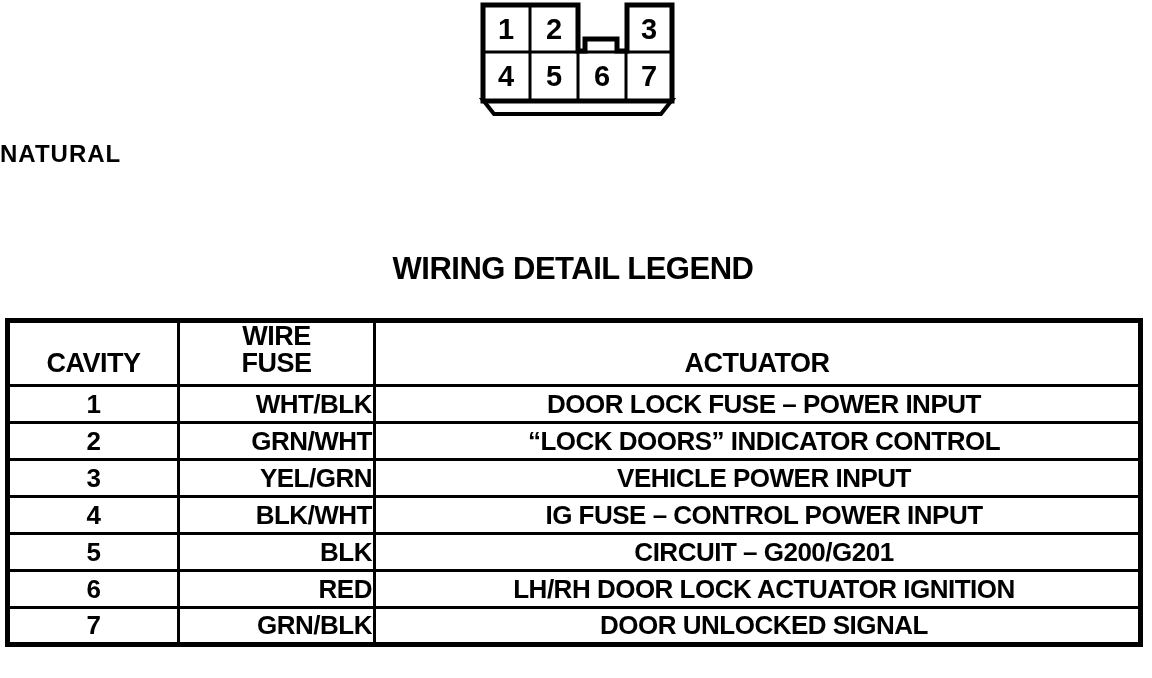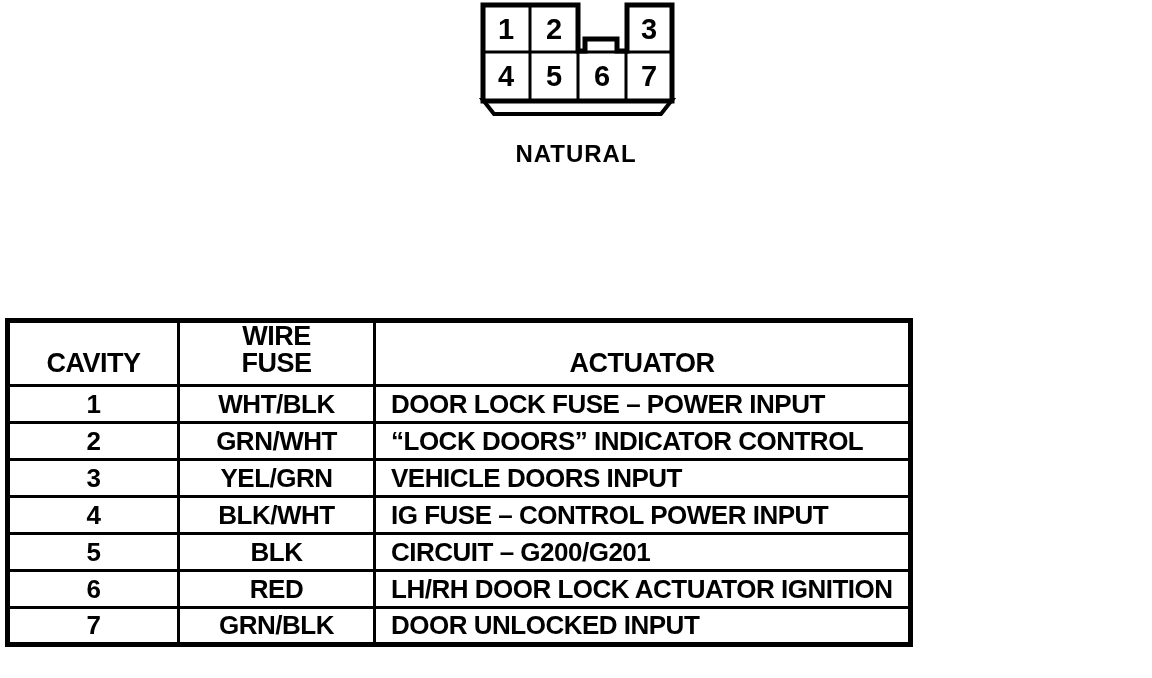--- a/index.html
+++ b/index.html
@@ -27,39 +27,39 @@
     font-family: "Liberation Sans", sans-serif;
     font-weight: bold;
     font-size: 29px;
     fill: #000;
   }
 
   .connector-label {
     position: absolute;
     left: 0; top: 140px;
     width: 1152px;
-    text-align: center;
+    text-align: left;
     font-size: 24px;
     letter-spacing: 1px;
   }
 
   .legend-title {
     position: absolute;
     left: 0; top: 251px;
     width: 1146px;
     text-align: center;
     font-size: 31px;
     letter-spacing: -0.5px;
   }
 
   
   table.legend {
     position: absolute;
     left: 5px; top: 318px;
-    width: 908px;
+    width: 1138px;
     border-collapse: collapse;
     table-layout: fixed;
     border: 5px solid #000;
   }
   table.legend th, table.legend td {
     border: 3px solid #000;
     font-size: 26px;
     letter-spacing: -0.5px;
     overflow: hidden;
     white-space: nowrap;
@@ -67,22 +67,22 @@
   table.legend th {
     vertical-align: bottom;
     text-align: center;
     padding: 0 0 7px 0;
     line-height: 27px;
     font-size: 27px;
   }
   tr.header-row { height: 64px; }
   tr.data-row   { height: 37px; }
   td.cavity-cell  { text-align: center; vertical-align: middle; }
-  td.wire-cell    { text-align: center; vertical-align: middle; }
-  td.circuit-cell { text-align: left; vertical-align: middle; padding-left: 15px; }
+  td.wire-cell    { text-align: right; vertical-align: middle; }
+  td.circuit-cell { text-align: center; vertical-align: middle; padding-left: 15px; }
   col.c-cavity { width: 171px; }
   col.c-wire   { width: 196px; }
   col.c-circuit{ width: auto;  }
   .hdr-line { display: block; }
 </style>
 </head>
 <body>
 
 <div class="page">
 
@@ -101,20 +101,21 @@
     <text x="554" y="39" text-anchor="middle">2</text>
     <text x="649" y="39" text-anchor="middle">3</text>
     <text x="506" y="86" text-anchor="middle">4</text>
     <text x="554" y="86" text-anchor="middle">5</text>
     <text x="602" y="86" text-anchor="middle">6</text>
     <text x="649" y="86" text-anchor="middle">7</text>
   </svg>
 
   <div class="connector-label">NATURAL</div>
 
+  <div class="legend-title">WIRING DETAIL LEGEND</div>
 
   <table class="legend">
     <colgroup>
       <col class="c-cavity">
         <col class="c-wire">
         <col class="c-circuit">
     </colgroup>
     <thead>
       <tr class="header-row">
         <th>CAVITY</th>
@@ -132,38 +133,38 @@
         <td class="circuit-cell">DOOR LOCK FUSE – POWER INPUT</td>
       </tr>
       <tr class="data-row">
         <td class="cavity-cell">2</td>
         <td class="wire-cell">GRN/WHT</td>
         <td class="circuit-cell">“LOCK DOORS” INDICATOR CONTROL</td>
       </tr>
       <tr class="data-row">
         <td class="cavity-cell">3</td>
         <td class="wire-cell">YEL/GRN</td>
-        <td class="circuit-cell">VEHICLE DOORS INPUT</td>
+        <td class="circuit-cell">VEHICLE POWER INPUT</td>
       </tr>
       <tr class="data-row">
         <td class="cavity-cell">4</td>
         <td class="wire-cell">BLK/WHT</td>
         <td class="circuit-cell">IG FUSE – CONTROL POWER INPUT</td>
       </tr>
       <tr class="data-row">
         <td class="cavity-cell">5</td>
         <td class="wire-cell">BLK</td>
         <td class="circuit-cell">CIRCUIT – G200/G201</td>
       </tr>
       <tr class="data-row">
         <td class="cavity-cell">6</td>
         <td class="wire-cell">RED</td>
         <td class="circuit-cell">LH/RH DOOR LOCK ACTUATOR IGNITION</td>
       </tr>
       <tr class="data-row">
         <td class="cavity-cell">7</td>
         <td class="wire-cell">GRN/BLK</td>
-        <td class="circuit-cell">DOOR UNLOCKED INPUT</td>
+        <td class="circuit-cell">DOOR UNLOCKED SIGNAL</td>
       </tr>
     </tbody>
   </table>
 
 </div>
 
 </body></html>

